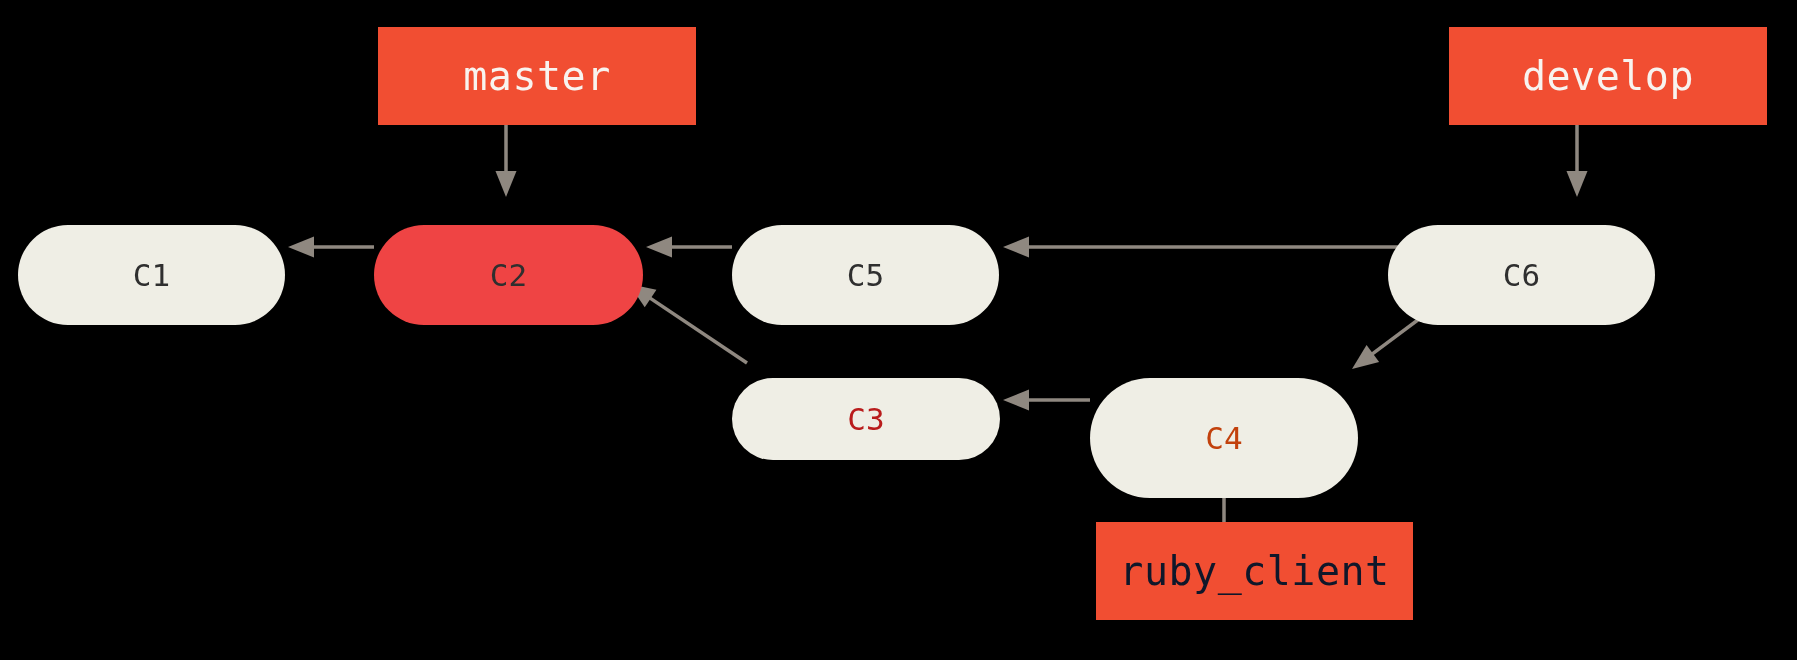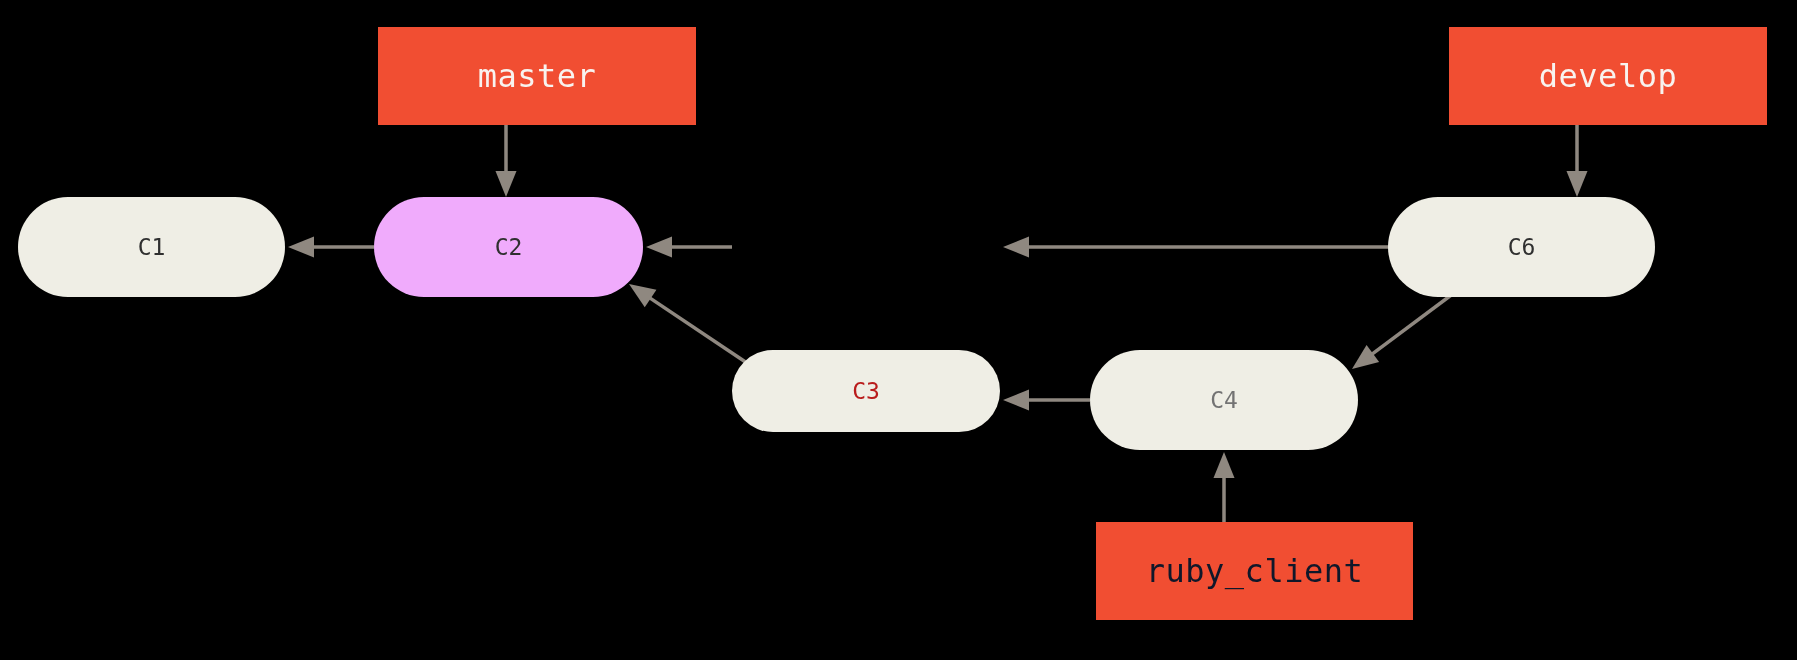--- a/index.html
+++ b/index.html
@@ -6,32 +6,33 @@
   #diagram {
     position: relative;
     overflow: hidden;
     font-family: "DejaVu Sans Mono", "Liberation Mono", monospace;
   }
   .branch-box {
     position: absolute;
     display: flex;
     align-items: center;
     justify-content: center;
-    font-size: 32px;
+    font-size: 40px;
     letter-spacing: 0.5px;
     white-space: nowrap;
   }
   .commit-pill {
     position: absolute;
     display: flex;
     align-items: center;
     justify-content: center;
-    font-size: 23px;
+    font-size: 31px;
     border-radius: 999px;
     white-space: nowrap;
+    margin-top: 28px;
   }
   #edges { position: absolute; left: 0; top: 0; display: block; }
 </style>
 </head>
 <body>
 
 <div id="diagram" style="width: 1797px; height: 660px; background: rgb(0, 0, 0);">
   <svg id="edges" width="1797" height="660">
       <g>
         <line x1="374" y1="247" x2="308" y2="247" stroke="#8f8880" stroke-width="3.5"></line>
@@ -67,17 +68,18 @@
       </g>
       <g>
         <line x1="1224" y1="522" x2="1224" y2="472" stroke="#8f8880" stroke-width="3.5"></line>
         <polygon points="1224,452 1234.5,478 1213.5,478" fill="#8f8880"></polygon>
       </g>
     </svg>
 <div class="branch-box" style="left: 378px; top: 27px; width: 318px; height: 98px; background: rgb(241, 78, 50); color: rgb(248, 243, 239);">master</div>
     <div class="branch-box" style="left: 1449px; top: 27px; width: 318px; height: 98px; background: rgb(241, 78, 50); color: rgb(248, 243, 239);">develop</div>
     <div class="branch-box" style="left: 1096px; top: 522px; width: 317px; height: 98px; background: rgb(241, 78, 50); color: #0f172a;">ruby_client</div>
     <div class="commit-pill" style="left: 18px; top: 197px; width: 267px; height: 100px; background: rgb(239, 238, 229); color: rgb(47, 47, 47);">C1</div>
-    <div class="commit-pill" style="left: 374px; top: 197px; width: 269px; height: 100px; background: #f0abfc; color: rgb(47, 47, 47);">C2</div>
+    <div class="commit-pill" style="left: 374px; top: 197px; width: 269px; height: 100px; background: #ef4444; color: rgb(47, 47, 47);">C2</div>
+    <div class="commit-pill" style="left: 732px; top: 197px; width: 267px; height: 100px; background: rgb(239, 238, 229); color: rgb(47, 47, 47);">C5</div>
     <div class="commit-pill" style="left: 1388px; top: 197px; width: 267px; height: 100px; background: rgb(239, 238, 229); color: rgb(47, 47, 47);">C6</div>
     <div class="commit-pill" style="left: 732px; top: 350px; width: 268px; height: 82px; background: rgb(239, 238, 229); color: #b91c1c;">C3</div>
-    <div class="commit-pill" style="left: 1090px; top: 350px; width: 268px; height: 100px; background: rgb(239, 238, 229); color: #737373;">C4</div>
+    <div class="commit-pill" style="left: 1090px; top: 350px; width: 268px; height: 120px; background: rgb(239, 238, 229); color: #c2410c;">C4</div>
   </div>
 
 </body></html>

